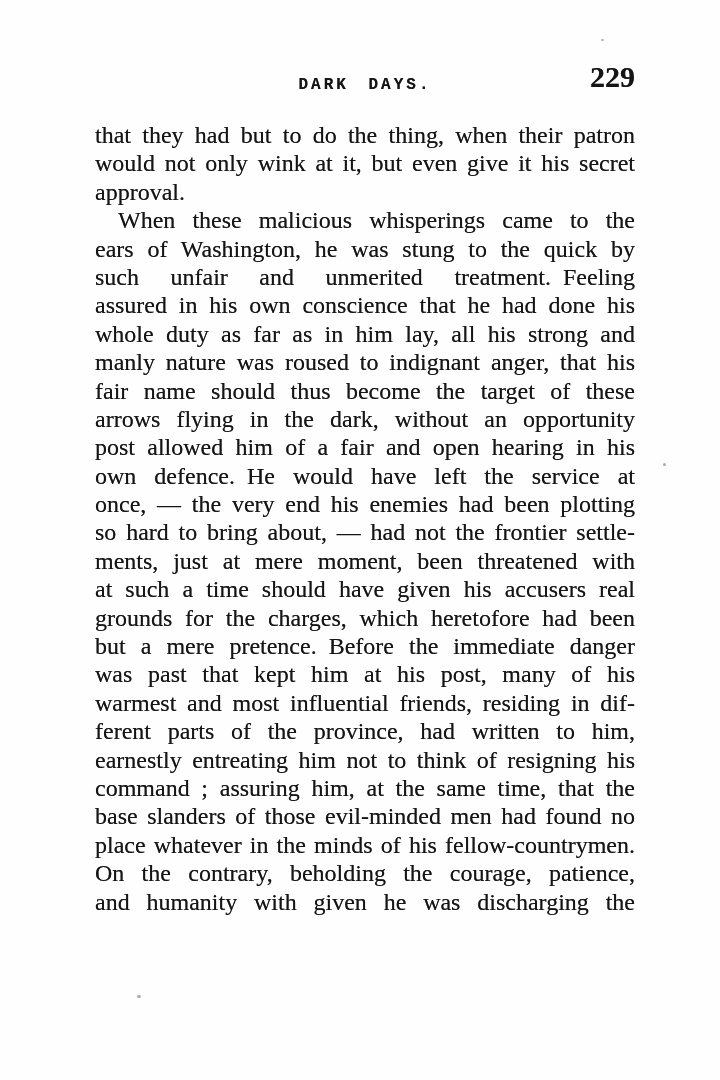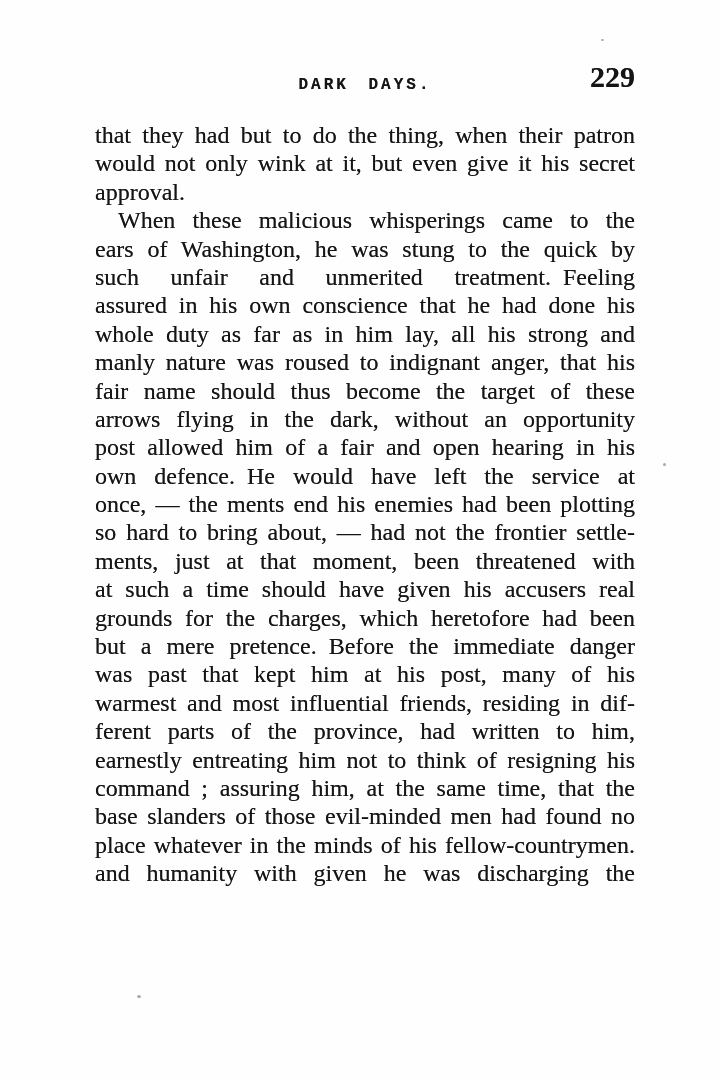--- a/index.html
+++ b/index.html
@@ -98,33 +98,34 @@
       <div class="line indent">When these malicious whisperings came to the</div>
       <div class="line">ears of Washington, he was stung to the quick by</div>
       <div class="line">such unfair and unmerited treatment. Feeling</div>
       <div class="line">assured in his own conscience that he had done his</div>
       <div class="line">whole duty as far as in him lay, all his strong and</div>
       <div class="line">manly nature was roused to indignant anger, that his</div>
       <div class="line">fair name should thus become the target of these</div>
       <div class="line">arrows flying in the dark, without an opportunity</div>
       <div class="line">post allowed him of a fair and open hearing in his</div>
       <div class="line">own defence. He would have left the service at</div>
-      <div class="line">once, — the ments end his enemies had been plotting</div>
+      <div class="line">once, — the very end his enemies had been plotting</div>
       <div class="line">so hard to bring about, — had not the frontier settle-</div>
-      <div class="line">ments, just at that moment, been threatened with</div>
+      <div class="line">ments, just at mere moment, been threatened with</div>
       <div class="line">at such a time should have given his accusers real</div>
       <div class="line">grounds for the charges, which heretofore had been</div>
       <div class="line">but a mere pretence. Before the immediate danger</div>
       <div class="line">was past that kept him at his post, many of his</div>
       <div class="line">warmest and most influential friends, residing in dif-</div>
       <div class="line">ferent parts of the province, had written to him,</div>
       <div class="line">earnestly entreating him not to think of resigning his</div>
       <div class="line">command&nbsp;; assuring him, at the same time, that the</div>
       <div class="line">base slanders of those evil-minded men had found no</div>
       <div class="line">place whatever in the minds of his fellow-countrymen.</div>
+      <div class="line">On the contrary, beholding the courage, patience,</div>
       <div class="line">and humanity with given he was discharging the</div>
     </div>
 
   <div class="speck speck-1"></div>
   <div class="speck speck-2"></div>
   <div class="speck speck-3"></div>
 
 </div>
 
 </body></html>

